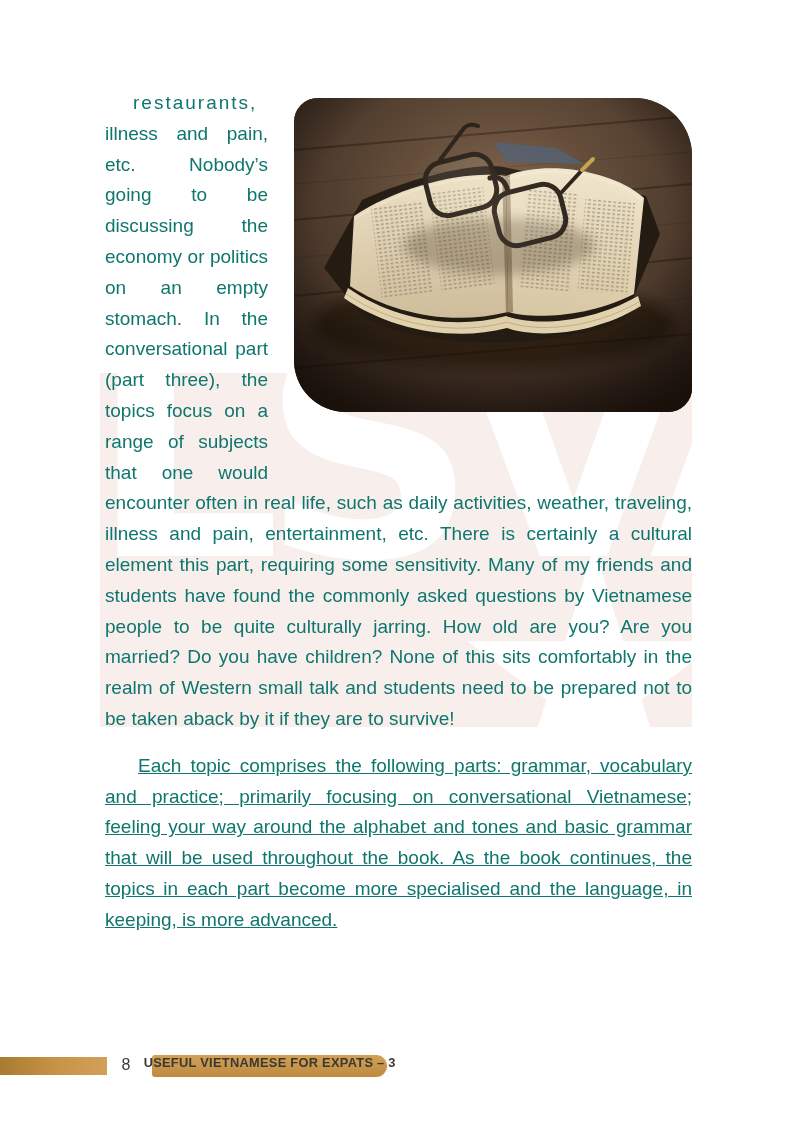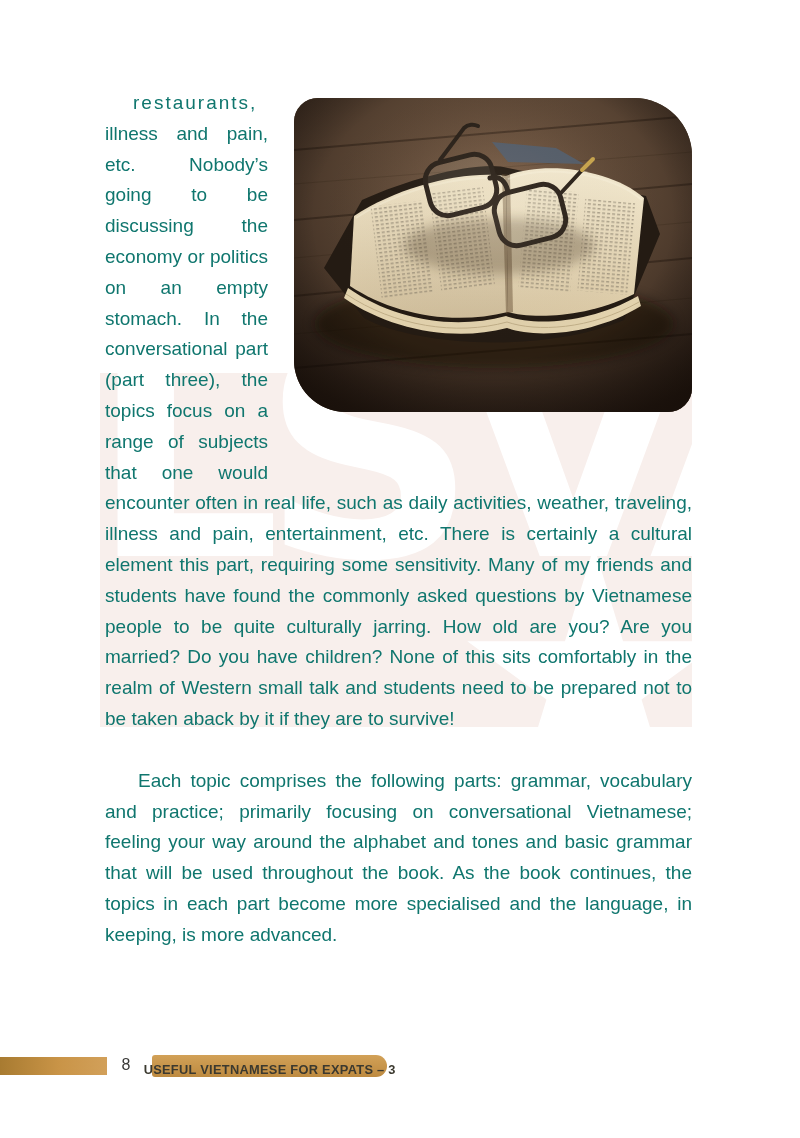--- a/index.html
+++ b/index.html
@@ -27,39 +27,39 @@
     color:#0f766e; font-size:19px; line-height:30.8px;
     font-weight:300; text-align:justify;
   }
   .photo-float { float:right; width:424px; height:370px; }
   .photo {
     margin-left:26px; margin-top:10px; width:398px; height:314px;
     border-radius:24px 58px 24px 52px; overflow:hidden; background:#4a3828;
   }
   .photo svg { display:block; }
   .para { margin:0; }
-  .para + .para { margin-top:31px; }
+  .para + .para { margin-top:16px;text-decoration:underline; }
   .para.indent { text-indent:33px; }
   .lead { letter-spacing:2px; margin-left:28px; }
 
   
   .footer { position:absolute; left:0; top:1053px; width:800px; height:26px; z-index:2; }
   .gold-bar {
     position:absolute; left:0; top:4px; width:107px; height:18px;
     background:linear-gradient(90deg,#a87b31,#c99447 55%,#d2a05a);
   }
   .page-num {
     position:absolute; left:112px; top:3px; width:28px; text-align:center;
     font-size:16px; color:#3a3a38;
   }
   .title-pill {
     position:absolute; left:152px; top:2px; width:235px; height:22px;
     background:linear-gradient(180deg,#d2a157,#bd8a40);
     border-radius:3px 11px 11px 3px;
-    display:flex; align-items:flex-end; justify-content:center;
+    display:flex; align-items:flex-start; justify-content:center;
   }
   .pill-text {
     font-size:13.5px; font-weight:bold; color:#3b392f; letter-spacing:0.3px;
     transform:scaleX(0.95); white-space:nowrap;
   }
 </style>
 </head>
 <body>
 
 <div class="page">

